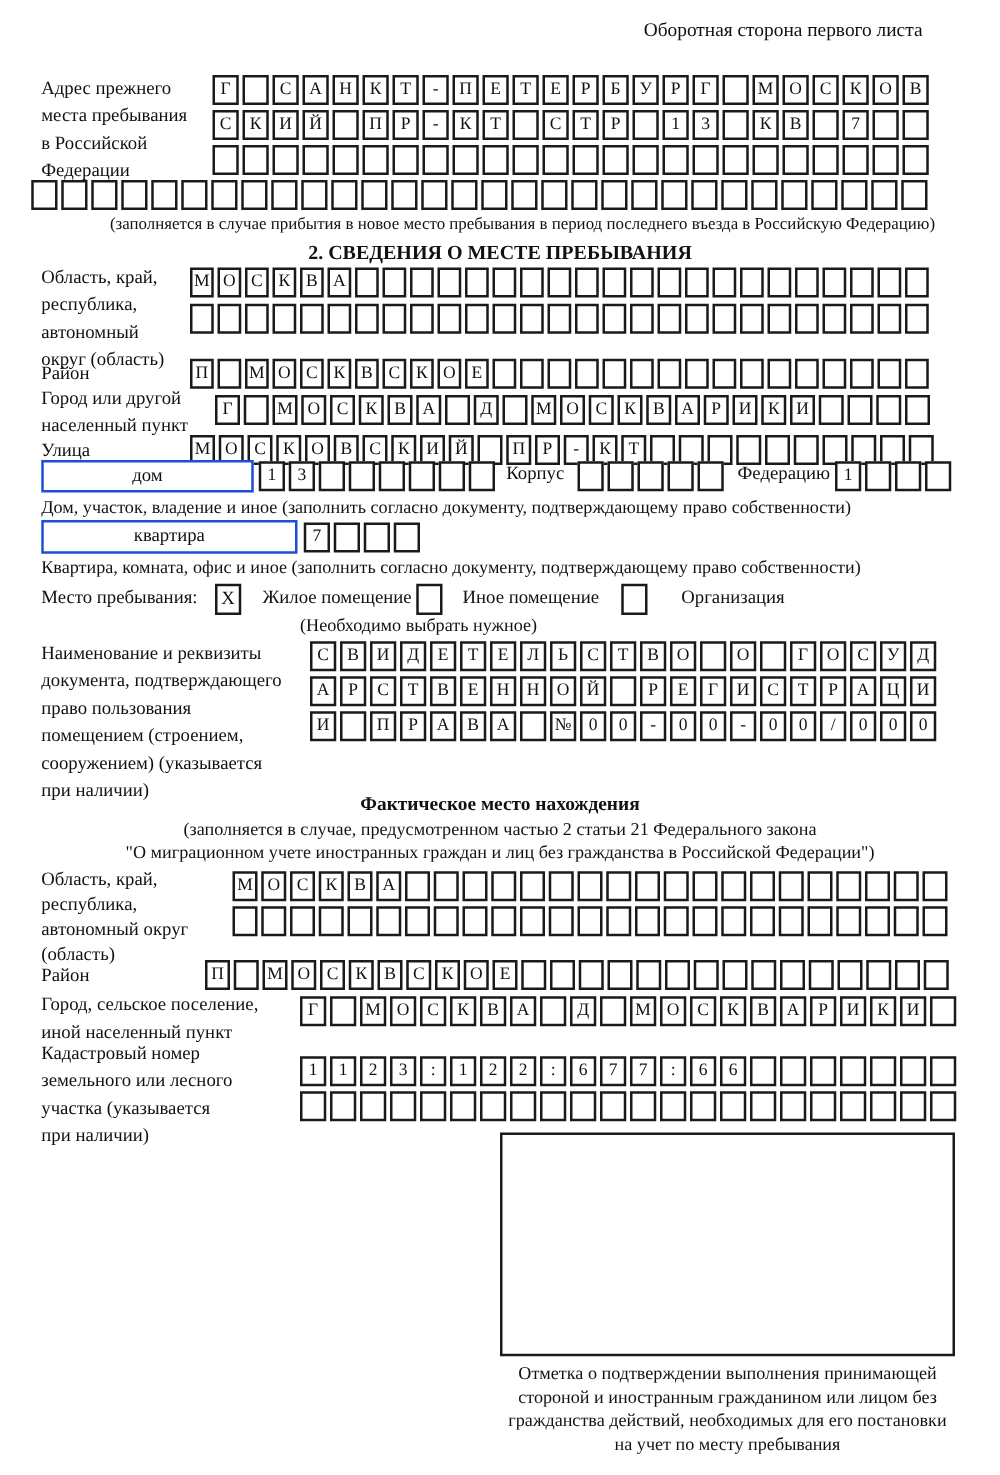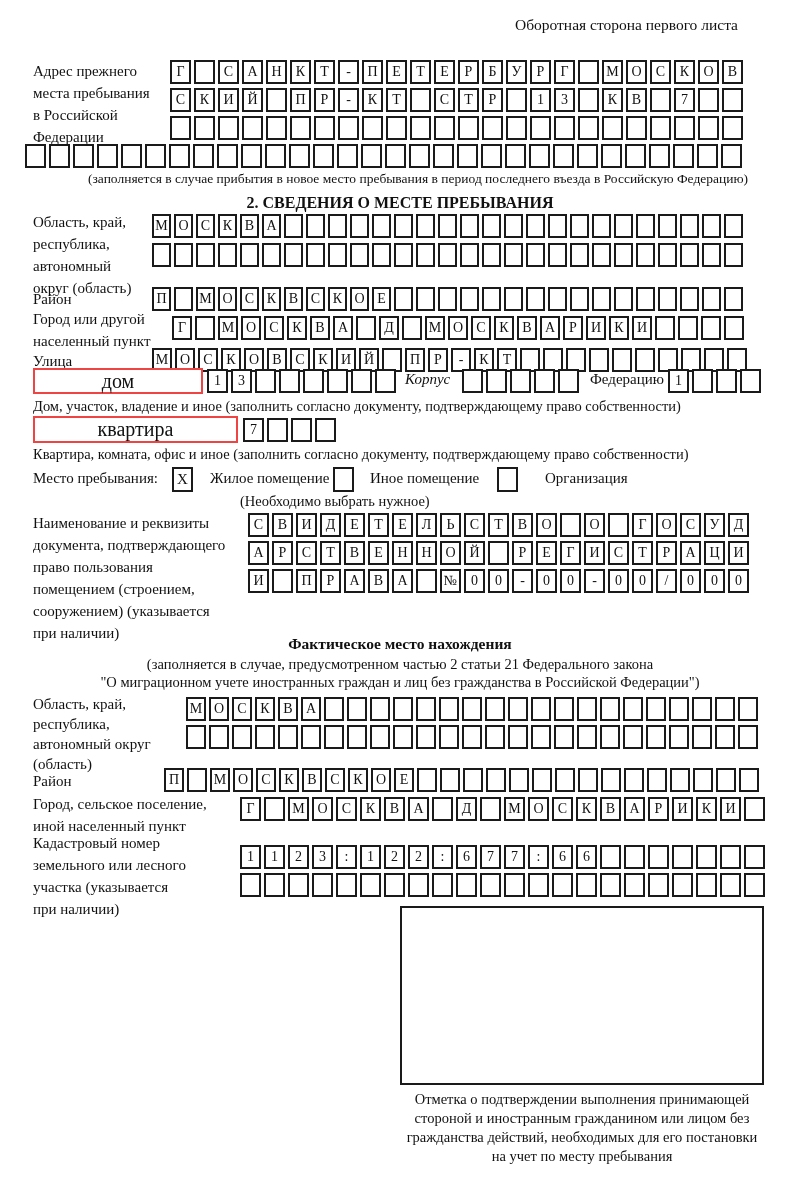--- a/index.html
+++ b/index.html
@@ -8,22 +8,22 @@
   .abs{position:absolute;}
   .lbl{font-size:15px;line-height:22px;white-space:pre-line;}
   .lbl-tight{line-height:20px;}
   .cells{position:absolute;display:flex;}
   .cell{box-sizing:border-box;flex:none;height:24px;margin-right:3px;
         border:2px solid #1a1a1a;display:flex;align-items:center;justify-content:center;
         font-size:14px;font-family:"Liberation Serif",serif;background:#fff;}
   .cells-s .cell{width:19px;}
   .cells-m .cell{width:20px;}
   .cells-l .cell{width:21px;}
-  .wlabel{box-sizing:border-box;border:2px solid #ef4444;display:flex;
-          align-items:center;justify-content:center;font-size:20px;background:#fff;}
+  .wlabel{box-sizing:border-box;border:2px solid #1d4ed8;display:flex;
+          align-items:center;justify-content:center;font-size:15px;background:#fff;}
   .chk{box-sizing:border-box;width:21px;height:25px;border:2px solid #1a1a1a;
        display:flex;align-items:center;justify-content:center;font-size:15px;}
   .b{font-weight:bold;}
   .center{left:0;right:0;text-align:center;}
   .cap{font-size:13.5px;}
   .cap2{font-size:14.5px;}
   .stamp-box{box-sizing:border-box;border:2px solid #1a1a1a;background:#fff;}
   .stamp-cap{font-size:14.5px;line-height:19px;white-space:pre-line;text-align:center;}
 </style>
 </head>
@@ -309,21 +309,21 @@
   <div class="cells cells-l" style="left:207px;top:369px;">
       <span class="cell">1</span>
       <span class="cell">3</span>
       <span class="cell"></span>
       <span class="cell"></span>
       <span class="cell"></span>
       <span class="cell"></span>
       <span class="cell"></span>
       <span class="cell"></span>
     </div>
-  <div class="abs" style="left:405px;top:371px;font-size:15px;font-style:italic;">Корпус</div>
+  <div class="abs" style="left:405px;top:371px;font-size:15px;">Корпус</div>
   <div class="cells cells-l" style="left:462px;top:369px;">
       <span class="cell"></span>
       <span class="cell"></span>
       <span class="cell"></span>
       <span class="cell"></span>
       <span class="cell"></span>
     </div>
   <div class="abs" style="left:590px;top:371px;font-size:15px;">Федерацию</div>
   <div class="cells cells-l" style="left:668px;top:369px;">
       <span class="cell">1</span>

